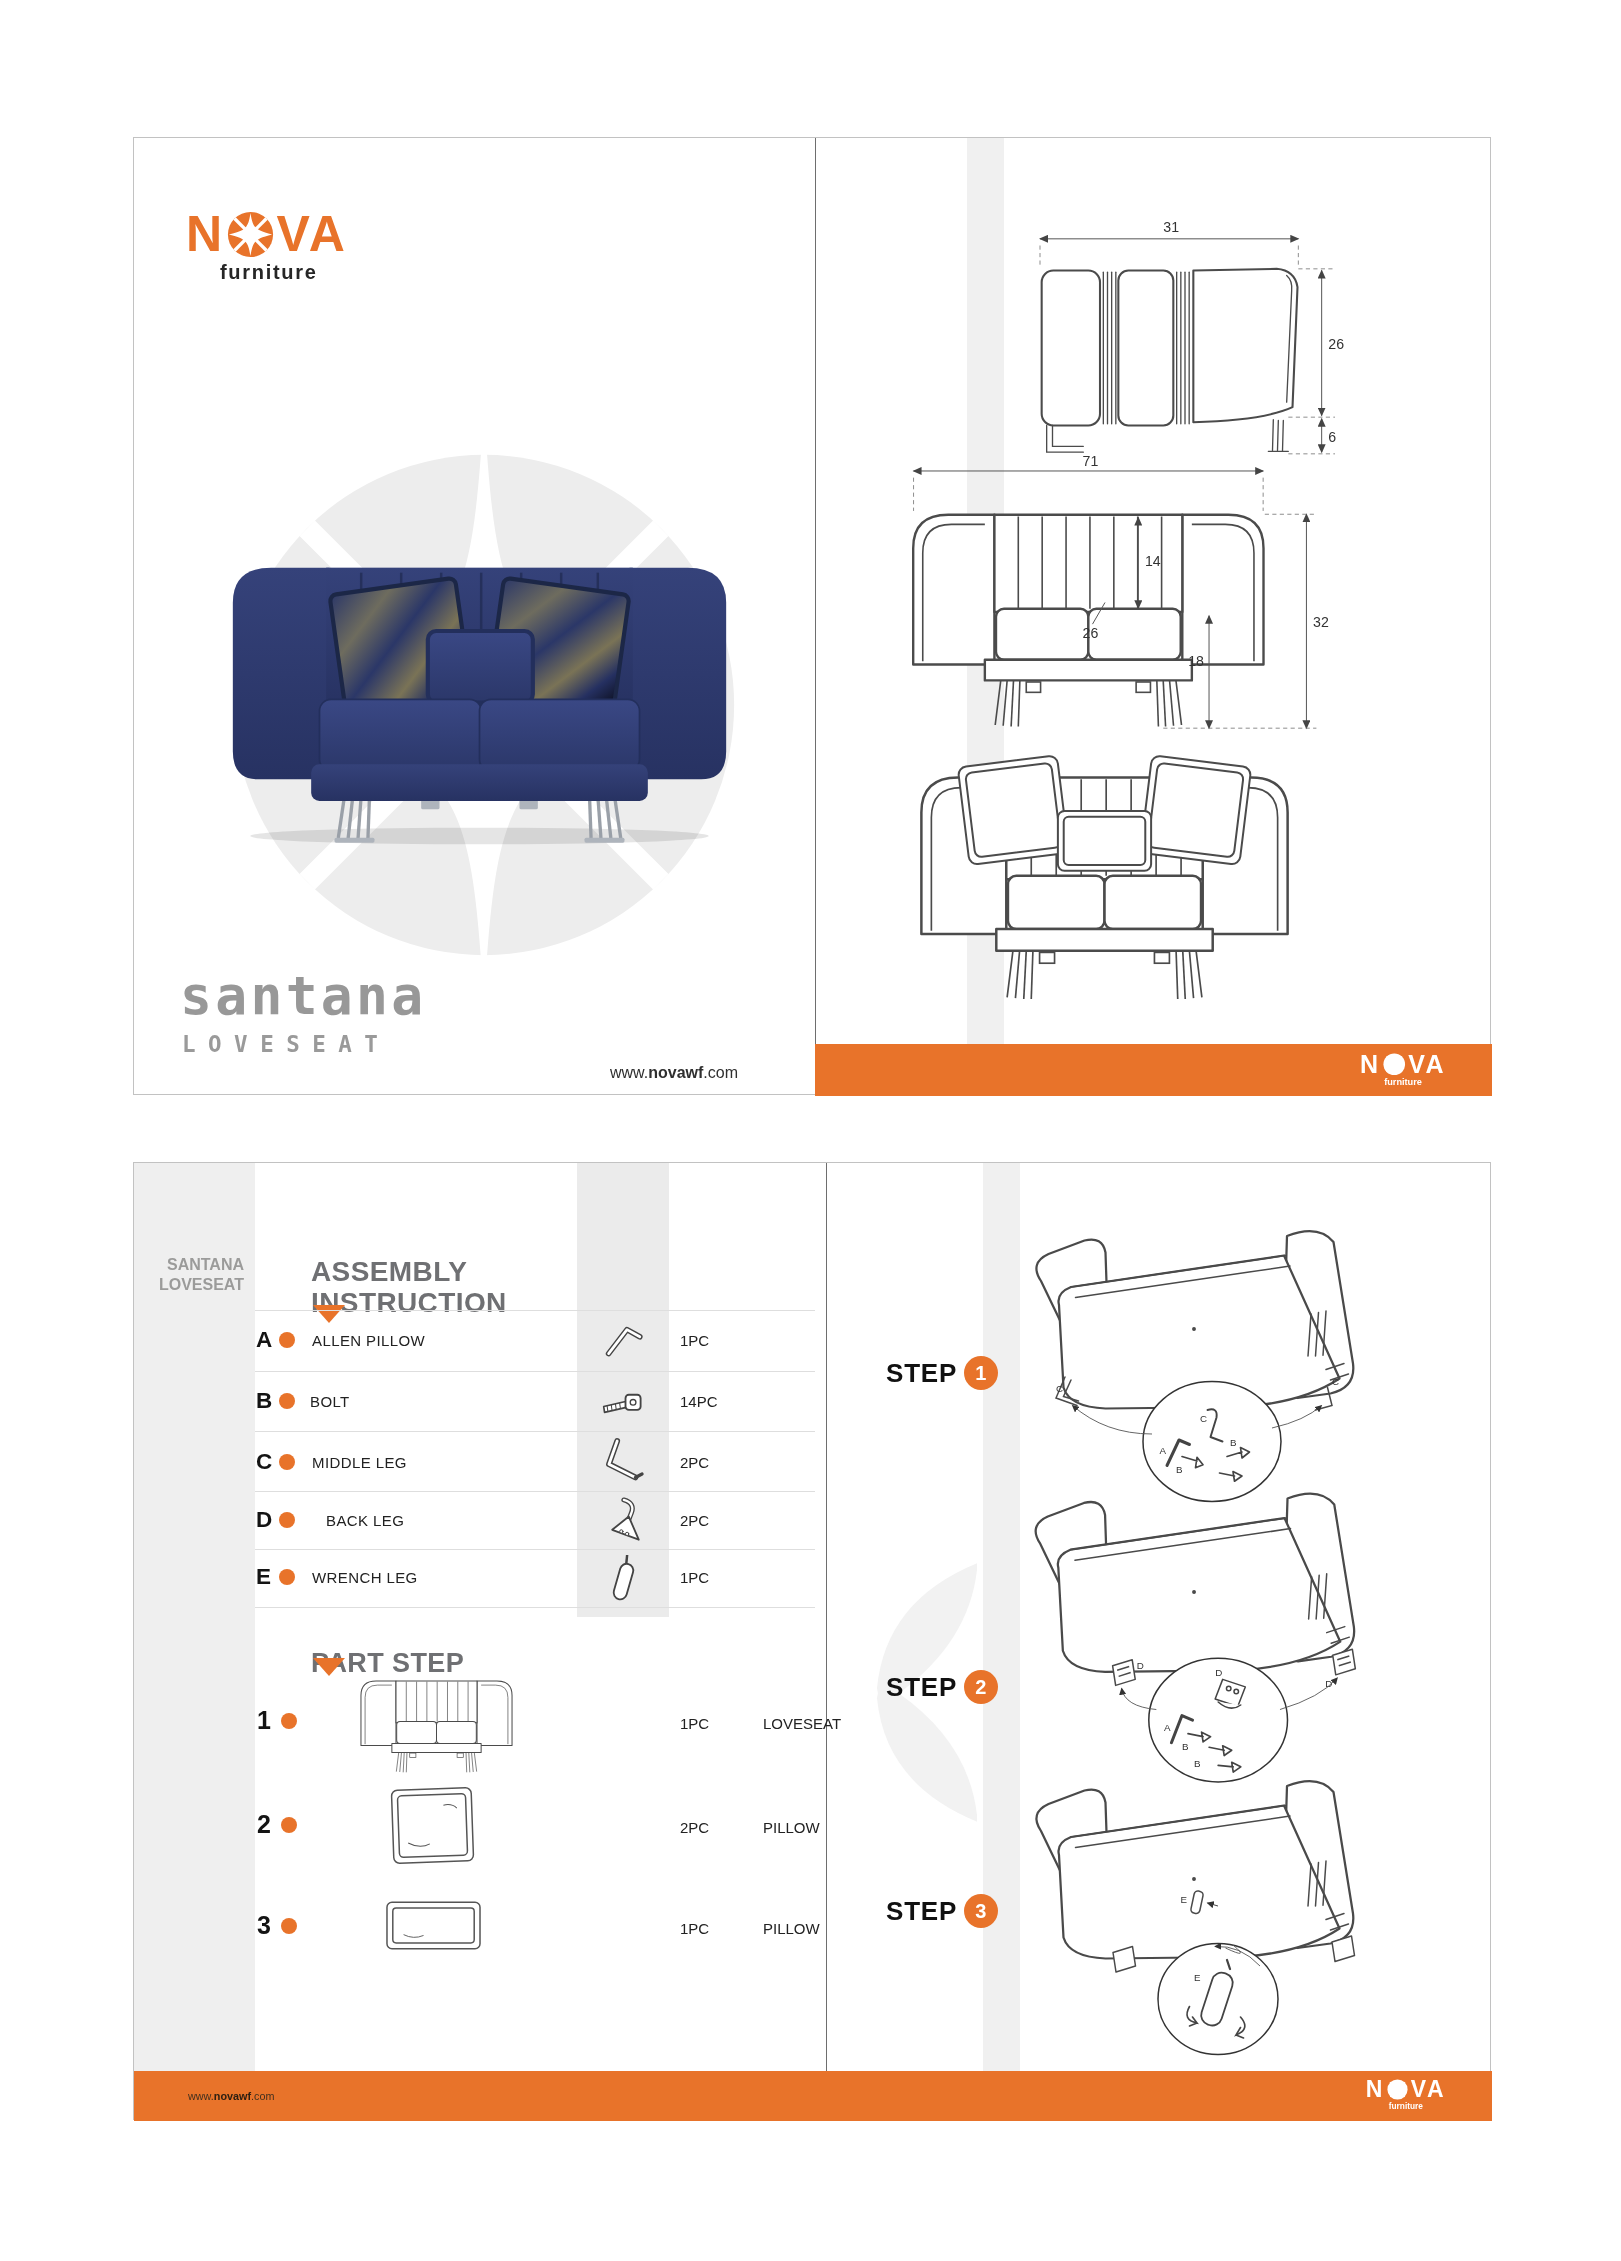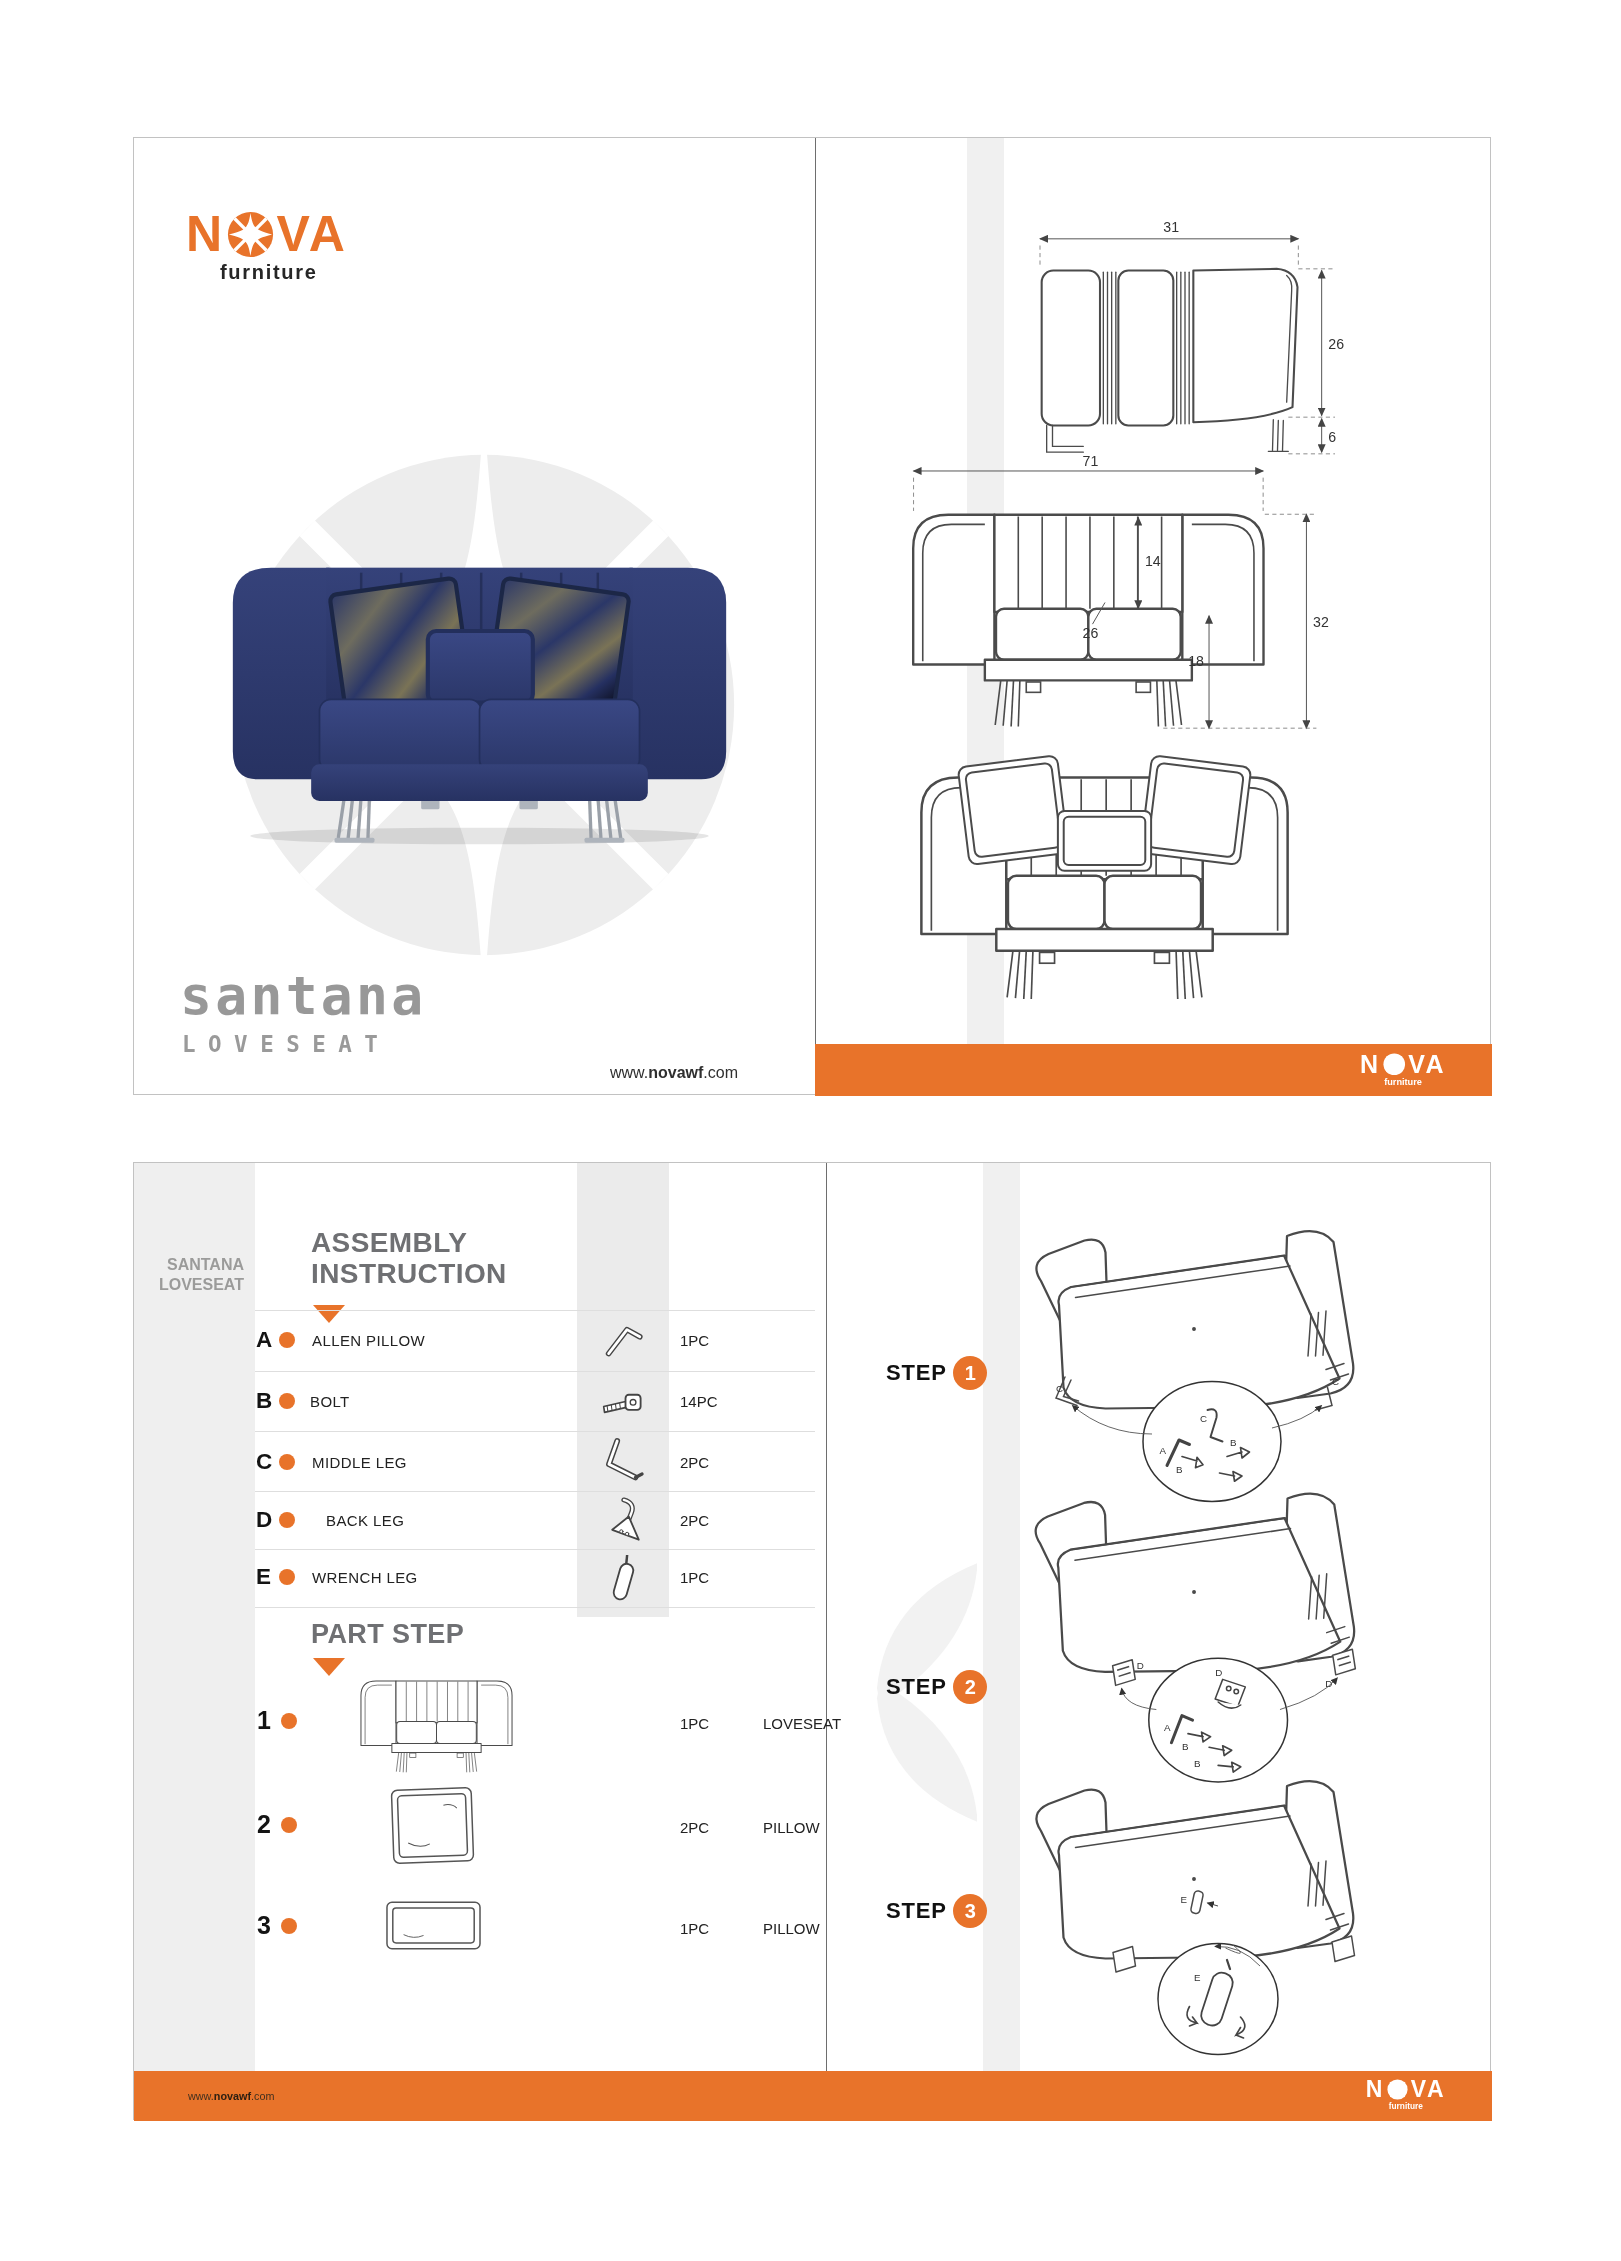--- a/index.html
+++ b/index.html
@@ -20,31 +20,31 @@
   .logo-white .tagline{color:#fff;}
   
   .product-name{font-family:"DejaVu Sans Mono","Liberation Mono",monospace;
     font-size:53px;letter-spacing:3.3px;color:#989898;font-weight:700;}
   .product-type{font-family:"DejaVu Sans Mono","Liberation Mono",monospace;
     font-size:22.5px;letter-spacing:12.5px;color:#9a9a9a;font-weight:700;}
   .website{font-size:16px;color:#2f2f2f;}
   .website b{font-weight:800;}
   
   .sidebar-title{font-size:16px;font-weight:800;color:#9b9b9a;text-align:right;line-height:1.25;}
-  .h-gray{color:#6F7073;font-weight:800;font-size:28px;line-height:1.1;letter-spacing:0.4px;}
+  .h-gray{color:#6F7073;font-weight:800;font-size:28px;line-height:1.1;letter-spacing:0.4px;margin-top:29px;}
   .tri{width:0;height:0;border-left:16px solid transparent;border-right:16px solid transparent;
        border-top:18.3px solid #E8732A;}
   .hw-letter{font-size:22.5px;font-weight:800;color:#141414;}
   .dot{width:16px;height:16px;border-radius:50%;background:#E8732A;}
   .hw-label{font-size:15px;color:#222;letter-spacing:0.4px;}
   .hw-qty{font-size:15px;color:#222;}
   .sep{position:absolute;left:121px;width:560px;height:0.8px;background:#dedede;}
   .pl-num{font-size:25px;font-weight:800;color:#141414;}
   .step-label{display:flex;align-items:center;gap:6.7px;}
-  .step-label .t{font-size:22px;font-weight:800;color:#111;letter-spacing:0.8px;}
+  .step-label .t{font-size:26px;font-weight:800;color:#111;letter-spacing:0.8px;}
   .step-circle{width:34px;height:34px;border-radius:50%;background:#E8732A;color:#fff;
     display:flex;align-items:center;justify-content:center;font-size:20px;font-weight:800;}
   .footer{position:absolute;background:#E8732A;}
   .footer2-site{font-size:10.8px;color:#41301f;}
   .footer2-site b{font-weight:800;color:#2e2012;}
   svg{display:block;}
   svg text{font-family:"Liberation Sans","DejaVu Sans",sans-serif;}
   .dim{font-size:17px;fill:#333;}
   .lbl{font-size:13px;fill:#333;}
 </style>

